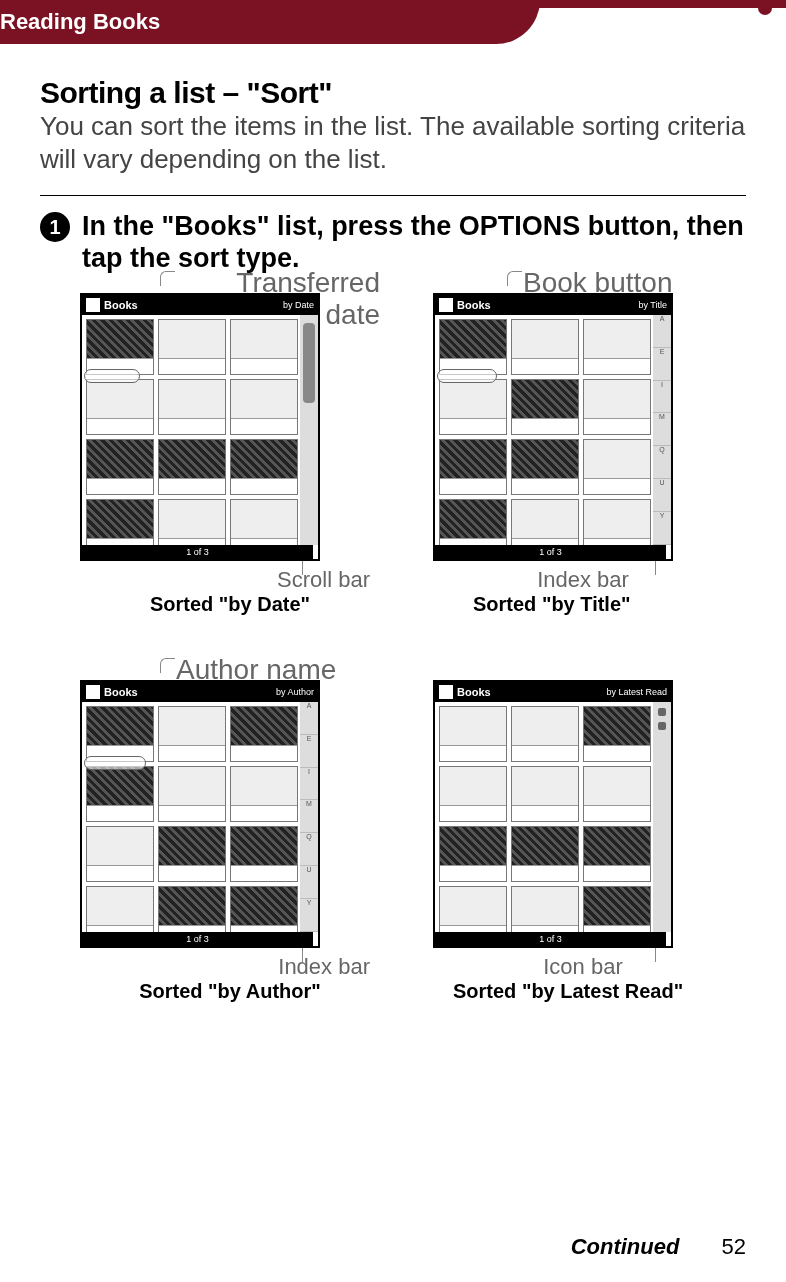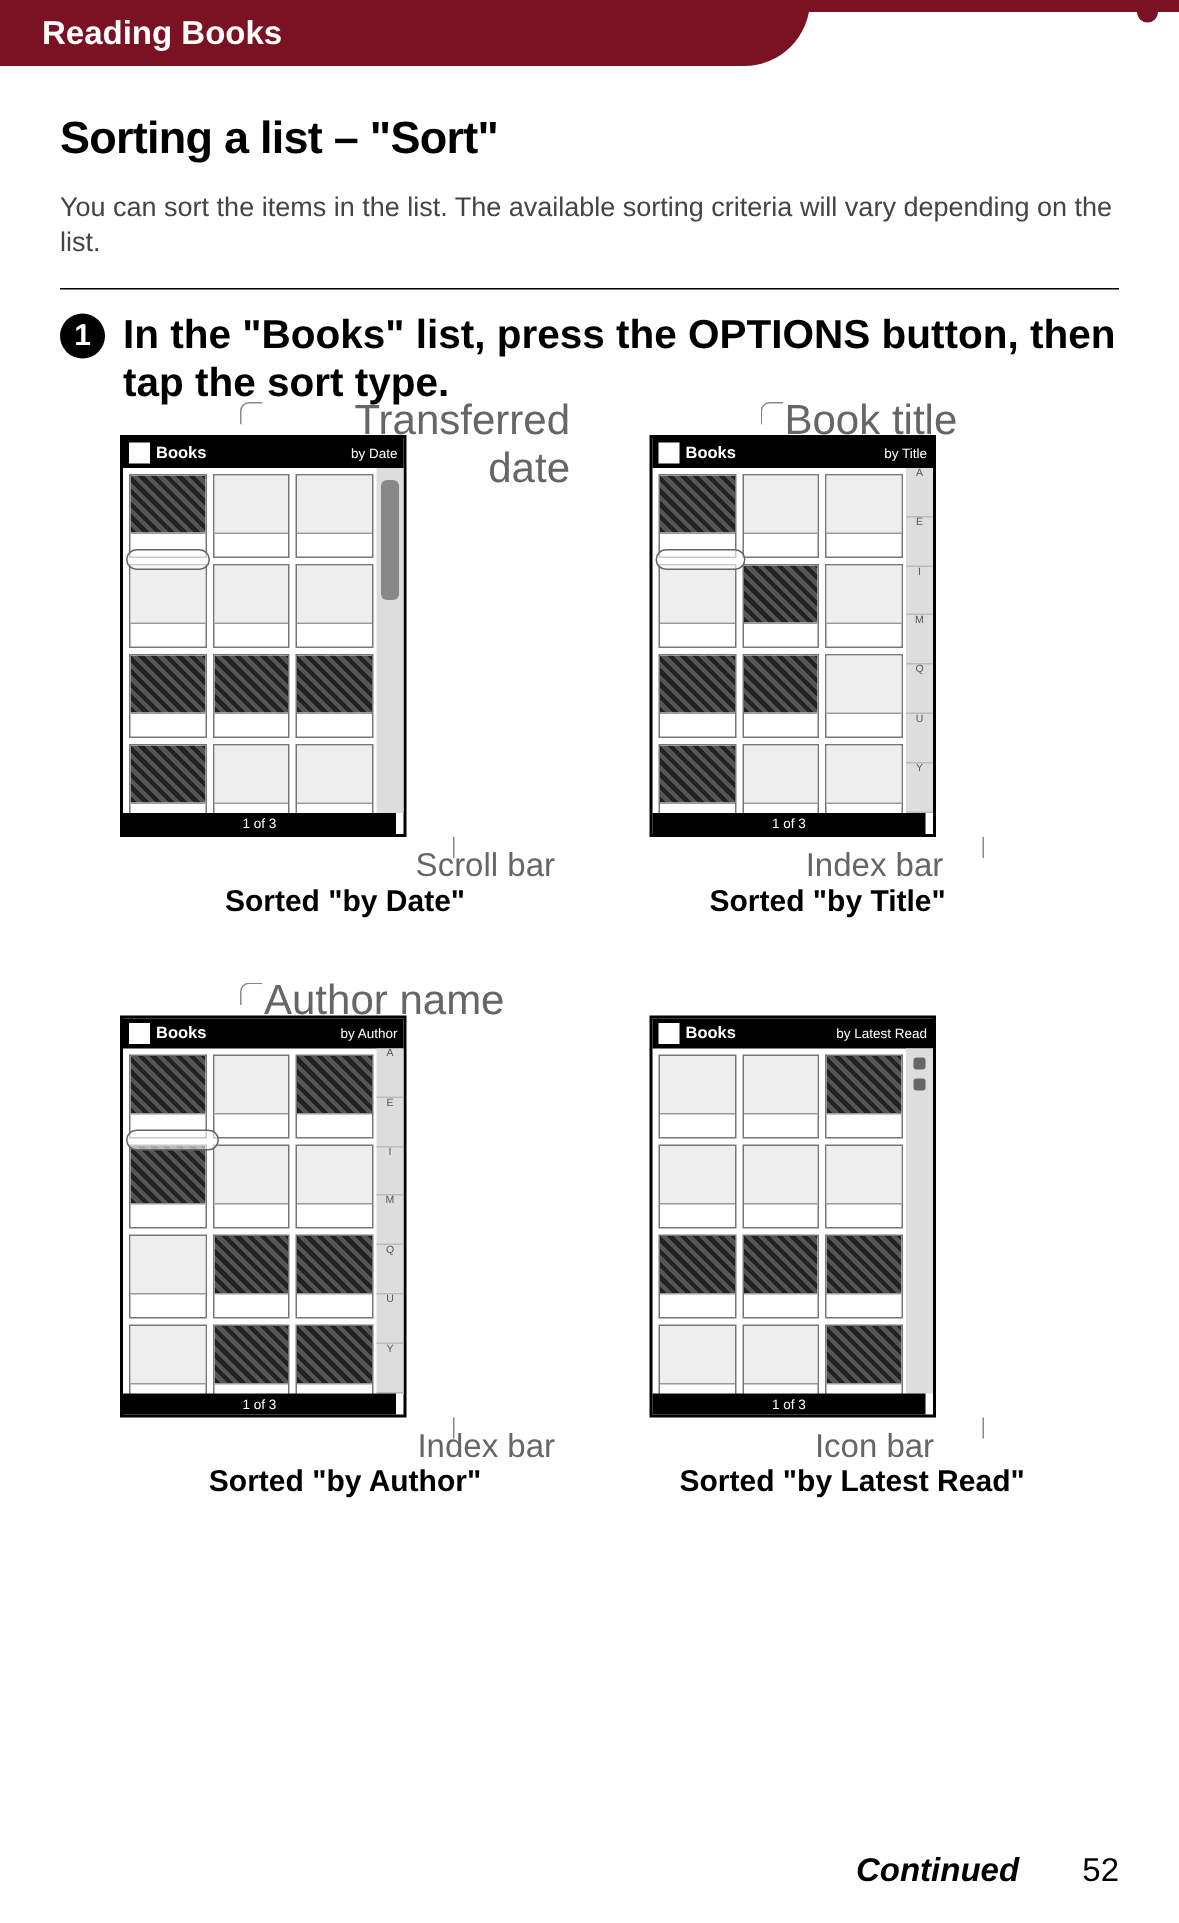--- a/index.html
+++ b/index.html
@@ -4,50 +4,50 @@
 <style>
   * { box-sizing: border-box; margin: 0; padding: 0; }
   html, body { width: 786px; height: 1282px; font-family: Arial, Helvetica, sans-serif; background: #fff; color: #000; }
   .page { position: relative; width: 786px; height: 1282px; padding: 0 40px 0 40px; }
 
   
   .header-wrap { position: relative; height: 48px; margin-bottom: 18px; }
   .header-bar {
     position: absolute; top: 0; left: -40px; width: 540px; height: 44px;
     background: #7b1223; border-bottom-right-radius: 44px;
-    display: flex; align-items: center; padding-left: 28px;
+    display: flex; align-items: center; 
   }
   .header-bar span { color: #fff; font-weight: bold; font-size: 22px; }
   .header-rule { position: absolute; top: 0; left: -40px; right: -40px; height: 8px; background: #7b1223; }
   .header-dot { position: absolute; top: 1px; right: -26px; width: 14px; height: 14px; background: #7b1223; border-radius: 50%; }
 
   
   .section-title { font-family: Arial, Helvetica, sans-serif; font-weight: 900; font-size: 30px; letter-spacing: -0.5px; margin-top: 28px; }
-  .intro { font-size: 18px; color: #444; line-height: 1.25; margin-top: 17px; }
+  .intro { font-size: 26px; color: #444; line-height: 1.25; margin-top: 0; }
   .rule { border: none; border-top: 1px solid #000; margin: 20px 0 14px 0; }
 
   .step { display: flex; gap: 12px; align-items: flex-start; }
   .step-bullet { width: 30px; height: 30px; border-radius: 50%; background: #000; color: #fff; font-weight: bold; font-size: 20px; display: flex; align-items: center; justify-content: center; flex: none; margin-top: 2px; }
   .step-body { flex: 1; }
   .step-title { font-size: 27px; font-weight: bold; line-height: 1.2; }
   .step-sub { font-size: 26px; color: #444; margin-top: 4px; }
 
   
   .shots { margin-top: 18px; display: grid; grid-template-columns: 1fr 1fr; column-gap: 40px; row-gap: 36px; padding-left: 40px; }
   .shot-block { position: relative; width: 300px; }
   .top-label { position: absolute; top: -26px; font-size: 28px; color: #666; text-align: right; }
   .top-label.leader::before { content: ""; position: absolute; left: -16px; top: 4px; width: 14px; height: 14px; border-left: 1px solid #888; border-top: 1px solid #888; border-top-left-radius: 6px; }
   .bot-label { text-align: center; font-size: 22px; color: #666; margin-top: 6px; }
   .bot-label.right { text-align: right; padding-right: 10px; }
   .caption { text-align: center; font-size: 20px; font-weight: bold; margin-top: 0; }
   .caption.left { text-align: left; }
 
   
   .device {
-    width: 191px; height: 268px; border: 2px solid #000; background: #fff; position: relative;
+    width: 240px; height: 268px; border: 2px solid #000; background: #fff; position: relative;
   }
   .dev-head { height: 20px; background: #000; color: #fff; font-size: 11px; display: flex; align-items: center; padding: 0 4px; gap: 4px; }
   .dev-head .ico { width: 14px; height: 14px; background: #fff; display: inline-block; }
   .dev-head .title { font-weight: bold; }
   .dev-head .rlabel { margin-left: auto; font-size: 9px; }
   .dev-body { position: absolute; top: 20px; bottom: 14px; left: 0; right: 18px; padding: 4px 2px 0 4px; }
   .dev-grid { display: grid; grid-template-columns: repeat(3, 1fr); grid-auto-rows: 56px; gap: 4px 4px; }
   .book { border: 1px solid #777; background: #fff; position: relative; overflow: hidden; }
   .book .cover { position: absolute; top: 0; left: 0; right: 0; height: 38px; background: repeating-linear-gradient(45deg,#222,#222 3px,#555 3px,#555 6px); }
   .book.white .cover { background: #eee; }
@@ -158,21 +158,21 @@
             <div class="thumb"></div>
           </div>
         <div class="dev-foot">1 of 3</div>
       </div>
       <div class="leader-line" style="left:222px; top:268px; width:1px; height:14px;"></div>
       <div class="bot-label right">Scroll bar</div>
       <div class="caption">Sorted "by Date"</div>
     </div>
 
     <div class="shot-block">
-      <div class="top-label leader" style="left:90px;">Book title</div>
+      <div class="top-label leader" style="left:90px;">Book button</div>
       <div class="device">
         <div class="dev-head">
           <span class="ico"></span>
           <span class="title">Books</span>
           <span class="rlabel">by Title</span>
         </div>
         <div class="dev-body">
           <div class="dev-grid">
             <div class="book">
                 <div class="cover"></div>

